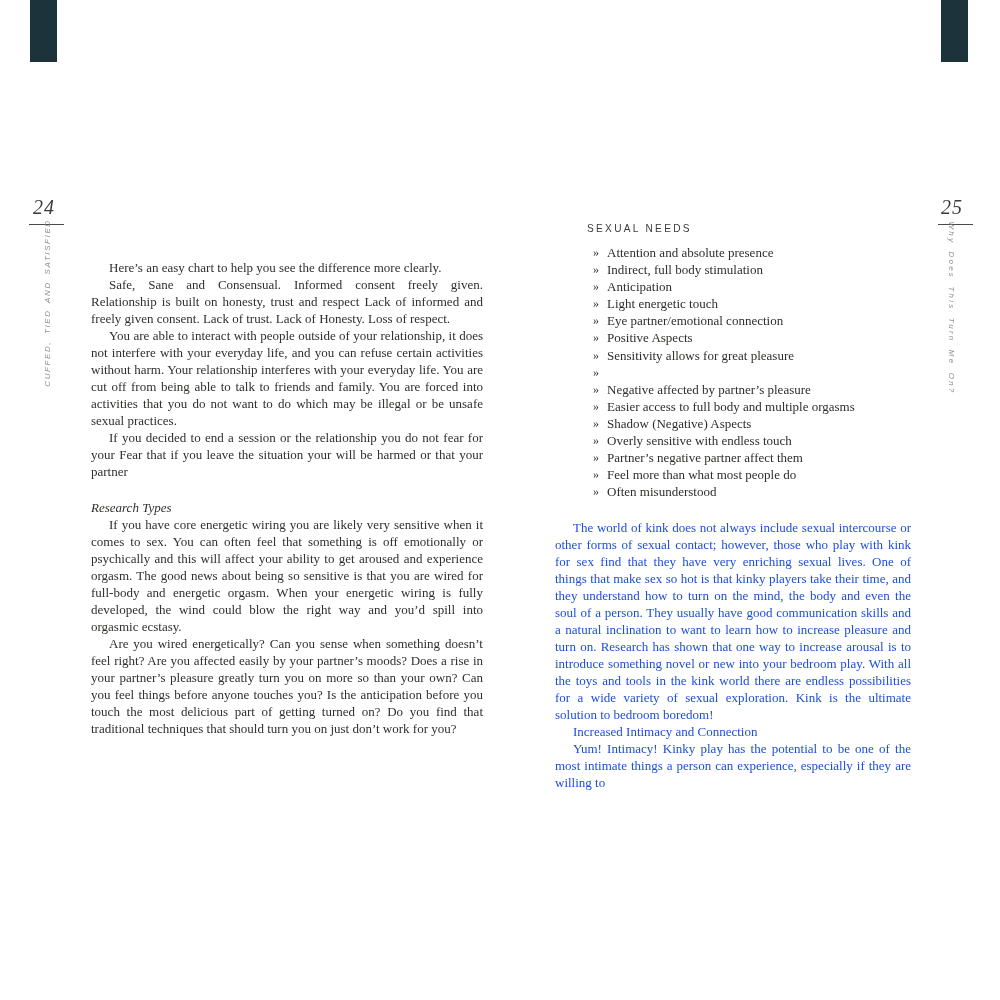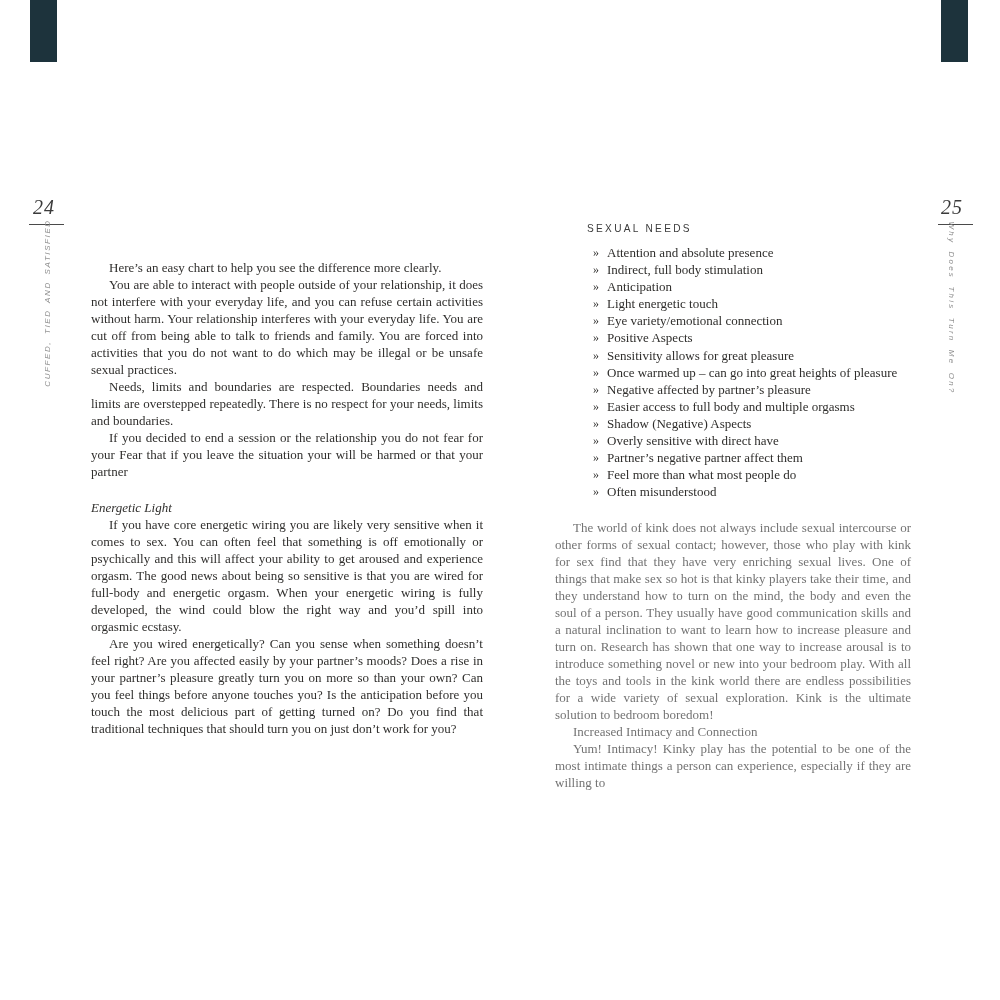--- a/index.html
+++ b/index.html
@@ -36,21 +36,21 @@
     position:absolute;left:587px;top:222px;
     font-family:"Liberation Sans","DejaVu Sans",sans-serif;
     font-size:11px;letter-spacing:2.5px;color:#3b3b3b;
     transform:scaleX(.92);transform-origin:left top;
   }
   .rp-bullets{position:absolute;left:555px;top:245px;width:400px;font-size:13px;color:#2f2e2c;}
   .bullet-item{position:relative;height:17.1px;padding-left:52px;white-space:nowrap;}
   .bullet-marker{position:absolute;left:38px;top:0;font-size:12px;color:#2f2e2c;}
   .col-r{
     position:absolute;left:555px;top:519px;width:356px;
-    font-size:13px;line-height:17px;color:#737373;
+    font-size:13px;line-height:17px;color:#1d4ed8;
   }
 </style>
 </head>
 <body>
 
 <div>
 
   <div class="tab tab-l" style="background: rgb(29, 51, 60);"></div>
   <div class="tab tab-r" style="background: rgb(29, 51, 60);"></div>
 
@@ -58,46 +58,46 @@
   <div class="pn-rule pn-rule-l"></div>
   <div class="side side-l">CUFFED, TIED AND SATISFIED</div>
 
   <div class="pn pn-r">25</div>
   <div class="pn-rule pn-rule-r"></div>
   <div class="side side-r">Why Does This Turn Me On?</div>
 
   <div class="col-l">
     <div>
         <p class="para">Here’s an easy chart to help you see the difference more clearly.</p>
+        <p class="para">Safe, Sane and Consensual.  Informed consent freely given. Relationship is built on honesty, trust and respect Lack of informed and freely given consent. Lack of trust.  Lack of Honesty.  Loss of respect.</p>
         <p class="para">You are able to interact with people outside of your relationship, it does not interfere with your everyday life, and you can refuse certain activities without harm.   Your relationship interferes with your everyday life. You are cut off from being able to talk to friends and family. You are forced into activities that you do not want to do which may be illegal or be unsafe sexual practices.</p>
-        <p class="para">Needs, limits and boundaries are respected.   Boundaries needs and limits are overstepped repeatedly. There is no respect for your needs, limits and boundaries.</p>
         <p class="para">If you decided to end a session or the relationship you do not fear for your    Fear that if you leave the situation your will be harmed or that your partner</p>
       </div>
-    <h3 class="section-heading">Energetic Light</h3>
+    <h3 class="section-heading">Research Types</h3>
     <div>
         <p class="para">If you have core energetic wiring you are likely very sensitive when it comes to sex. You can often feel that something is off emotionally or psychically and this will affect your ability to get aroused and experience orgasm.  The good news about being so sensitive is that you are wired for full-body and energetic orgasm. When your energetic wiring is fully developed, the wind could blow the right way and you’d spill into orgasmic ecstasy.</p>
         <p class="para">Are you wired energetically? Can you sense when something doesn’t feel right?  Are you affected easily by your partner’s moods?  Does a rise in your partner’s pleasure greatly turn you on more so than your own?  Can you feel things before anyone touches you?  Is the anticipation before you touch the most delicious part of getting turned on?  Do you find that traditional techniques that should turn you on just don’t work for you?</p>
       </div>
   </div>
 
   <div class="rp-header">SEXUAL NEEDS</div>
 
   <div class="rp-bullets">
       <div class="bullet-item"><span class="bullet-marker">»</span><span>Attention and absolute presence</span></div>
       <div class="bullet-item"><span class="bullet-marker">»</span><span>Indirect, full body stimulation</span></div>
       <div class="bullet-item"><span class="bullet-marker">»</span><span>Anticipation</span></div>
       <div class="bullet-item"><span class="bullet-marker">»</span><span>Light energetic touch</span></div>
-      <div class="bullet-item"><span class="bullet-marker">»</span><span>Eye variety/emotional connection</span></div>
+      <div class="bullet-item"><span class="bullet-marker">»</span><span>Eye partner/emotional connection</span></div>
       <div class="bullet-item"><span class="bullet-marker">»</span><span>Positive Aspects</span></div>
       <div class="bullet-item"><span class="bullet-marker">»</span><span>Sensitivity allows for great pleasure</span></div>
-      <div class="bullet-item"><span class="bullet-marker">»</span><span>Once warmed up – can go into great heights of pleasure</span></div>
+      <div class="bullet-item"><span class="bullet-marker">»</span></div>
       <div class="bullet-item"><span class="bullet-marker">»</span><span>Negative affected by partner’s pleasure</span></div>
       <div class="bullet-item"><span class="bullet-marker">»</span><span>Easier access to full body and multiple orgasms</span></div>
       <div class="bullet-item"><span class="bullet-marker">»</span><span>Shadow (Negative) Aspects</span></div>
-      <div class="bullet-item"><span class="bullet-marker">»</span><span>Overly sensitive with direct have</span></div>
+      <div class="bullet-item"><span class="bullet-marker">»</span><span>Overly sensitive with endless touch</span></div>
       <div class="bullet-item"><span class="bullet-marker">»</span><span>Partner’s negative partner affect them</span></div>
       <div class="bullet-item"><span class="bullet-marker">»</span><span>Feel more than what most people do</span></div>
       <div class="bullet-item"><span class="bullet-marker">»</span><span>Often misunderstood</span></div>
     </div>
 
   <div class="col-r">
     <div>
         <p class="para">The world of kink does not always include sexual intercourse or other forms of sexual contact; however, those who play with kink for sex find that they have very enriching sexual lives. One of things that make sex so hot is that kinky players take their time, and they understand how to turn on the mind, the body and even the soul of a person. They usually have good communication skills and a natural inclination to want to learn how to increase pleasure and turn on.  Research has shown that one way to increase arousal is to introduce something novel or new into your bedroom play.  With all the toys and tools in the kink world there are endless possibilities for a wide variety of sexual exploration.  Kink is the ultimate solution to bedroom boredom!</p>
         <p class="para">Increased Intimacy and Connection</p>
         <p class="para">Yum!  Intimacy! Kinky play has the potential to be one of the most intimate things a person can experience, especially if they are willing to</p>

